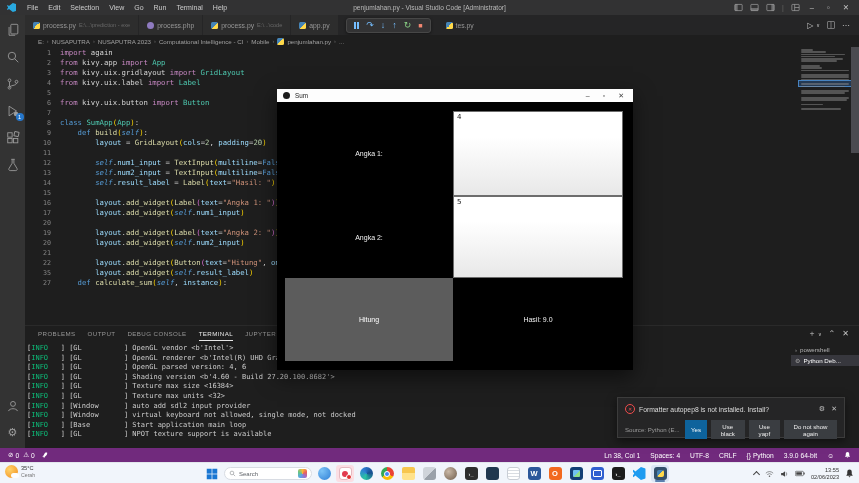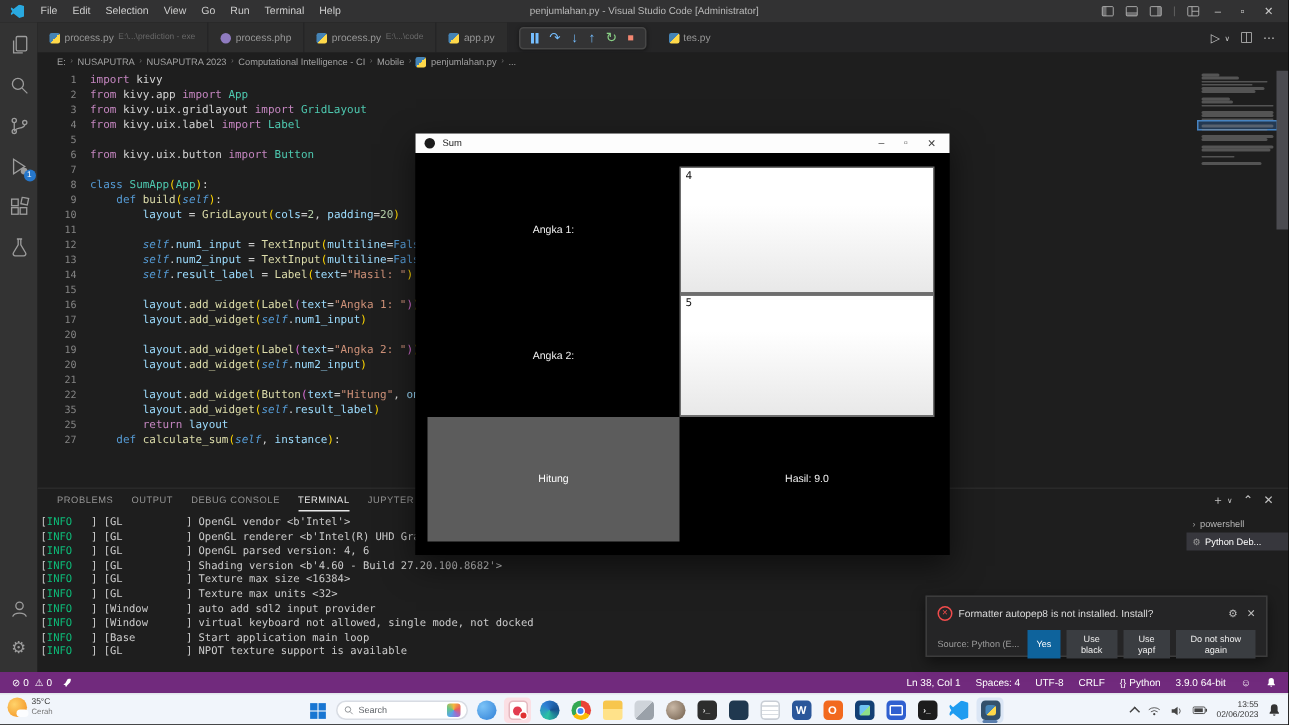--- a/index.html
+++ b/index.html
@@ -302,21 +302,21 @@
       <span class="bc-item">Mobile</span>
       <span class="bc-sep">›</span>
       <span class="pyicon"></span>
       <span class="bc-item">penjumlahan.py</span>
       <span class="bc-sep">›</span>
       <span class="bc-item">...</span>
     </div>
 
   <div id="editor">
     <div id="code">
-        <div class="code-line"><span class="ln">1</span><span class="ct"><span class="tok-kw">import</span><span class="tok-tx"> kivy</span></span></div>
+        <div class="code-line"><span class="ln">1</span><span class="ct"><span class="tok-kw">import</span><span class="tok-tx"> again</span></span></div>
         <div class="code-line"><span class="ln">2</span><span class="ct"><span class="tok-kw">from</span><span class="tok-tx"> kivy.app </span><span class="tok-kw">import</span><span class="tok-tx"> </span><span class="tok-cl">App</span></span></div>
         <div class="code-line"><span class="ln">3</span><span class="ct"><span class="tok-kw">from</span><span class="tok-tx"> kivy.uix.gridlayout </span><span class="tok-kw">import</span><span class="tok-tx"> </span><span class="tok-cl">GridLayout</span></span></div>
         <div class="code-line"><span class="ln">4</span><span class="ct"><span class="tok-kw">from</span><span class="tok-tx"> kivy.uix.label </span><span class="tok-kw">import</span><span class="tok-tx"> </span><span class="tok-cl">Label</span></span></div>
         <div class="code-line"><span class="ln">5</span></div>
         <div class="code-line"><span class="ln">6</span><span class="ct"><span class="tok-kw">from</span><span class="tok-tx"> kivy.uix.button </span><span class="tok-kw">import</span><span class="tok-tx"> </span><span class="tok-cl">Button</span></span></div>
         <div class="code-line"><span class="ln">7</span><span class="ct"></span></div>
         <div class="code-line"><span class="ln">8</span><span class="ct"><span class="tok-df">class</span><span class="tok-tx"> </span><span class="tok-cl">SumApp</span><span class="tok-b1">(</span><span class="tok-cl">App</span><span class="tok-b1">)</span><span class="tok-tx">:</span></span></div>
         <div class="code-line"><span class="ln">9</span><span class="ct"><span class="tok-tx">    </span><span class="tok-df">def</span><span class="tok-tx"> </span><span class="tok-fn">build</span><span class="tok-b1">(</span><span class="tok-sf">self</span><span class="tok-b1">)</span><span class="tok-tx">:</span></span></div>
         <div class="code-line"><span class="ln">10</span><span class="ct"><span class="tok-tx">        </span><span class="tok-vr">layout</span><span class="tok-tx"> = </span><span class="tok-fn">GridLayout</span><span class="tok-b1">(</span><span class="tok-vr">cols</span><span class="tok-tx">=</span><span class="tok-nm">2</span><span class="tok-tx">, </span><span class="tok-vr">padding</span><span class="tok-tx">=</span><span class="tok-nm">20</span><span class="tok-b1">)</span></span></div>
         <div class="code-line"><span class="ln">11</span><span class="ct"></span></div>
@@ -325,21 +325,20 @@
         <div class="code-line"><span class="ln">14</span><span class="ct"><span class="tok-tx">        </span><span class="tok-sf">self</span><span class="tok-tx">.</span><span class="tok-vr">result_label</span><span class="tok-tx"> = </span><span class="tok-fn">Label</span><span class="tok-b1">(</span><span class="tok-vr">text</span><span class="tok-tx">=</span><span class="tok-st">"Hasil: "</span><span class="tok-b1">)</span></span></div>
         <div class="code-line"><span class="ln">15</span><span class="ct"></span></div>
         <div class="code-line"><span class="ln">16</span><span class="ct"><span class="tok-tx">        </span><span class="tok-vr">layout</span><span class="tok-tx">.</span><span class="tok-fn">add_widget</span><span class="tok-b1">(</span><span class="tok-fn">Label</span><span class="tok-b2">(</span><span class="tok-vr">text</span><span class="tok-tx">=</span><span class="tok-st">"Angka 1: "</span><span class="tok-b2">)</span><span class="tok-b1">)</span></span></div>
         <div class="code-line"><span class="ln">17</span><span class="ct"><span class="tok-tx">        </span><span class="tok-vr">layout</span><span class="tok-tx">.</span><span class="tok-fn">add_widget</span><span class="tok-b1">(</span><span class="tok-sf">self</span><span class="tok-tx">.</span><span class="tok-vr">num1_input</span><span class="tok-b1">)</span></span></div>
         <div class="code-line"><span class="ln">20</span><span class="ct"></span></div>
         <div class="code-line"><span class="ln">19</span><span class="ct"><span class="tok-tx">        </span><span class="tok-vr">layout</span><span class="tok-tx">.</span><span class="tok-fn">add_widget</span><span class="tok-b1">(</span><span class="tok-fn">Label</span><span class="tok-b2">(</span><span class="tok-vr">text</span><span class="tok-tx">=</span><span class="tok-st">"Angka 2: "</span><span class="tok-b2">)</span><span class="tok-b1">)</span></span></div>
         <div class="code-line"><span class="ln">20</span><span class="ct"><span class="tok-tx">        </span><span class="tok-vr">layout</span><span class="tok-tx">.</span><span class="tok-fn">add_widget</span><span class="tok-b1">(</span><span class="tok-sf">self</span><span class="tok-tx">.</span><span class="tok-vr">num2_input</span><span class="tok-b1">)</span></span></div>
         <div class="code-line"><span class="ln">21</span><span class="ct"></span></div>
         <div class="code-line"><span class="ln">22</span><span class="ct"><span class="tok-tx">        </span><span class="tok-vr">layout</span><span class="tok-tx">.</span><span class="tok-fn">add_widget</span><span class="tok-b1">(</span><span class="tok-fn">Button</span><span class="tok-b2">(</span><span class="tok-vr">text</span><span class="tok-tx">=</span><span class="tok-st">"Hitung"</span><span class="tok-tx">, </span><span class="tok-vr">on_press</span><span class="tok-tx">=</span><span class="tok-sf">self</span><span class="tok-tx">.</span><span class="tok-vr">calculate_sum</span><span class="tok-b2">)</span><span class="tok-b1">)</span></span></div>
         <div class="code-line"><span class="ln">35</span><span class="ct"><span class="tok-tx">        </span><span class="tok-vr">layout</span><span class="tok-tx">.</span><span class="tok-fn">add_widget</span><span class="tok-b1">(</span><span class="tok-sf">self</span><span class="tok-tx">.</span><span class="tok-vr">result_label</span><span class="tok-b1">)</span></span></div>
-        <div class="code-line"><span class="ln">25</span><span class="ct"><span class="tok-tx">        </span><span class="tok-kw">return</span><span class="tok-tx"> </span><span class="tok-vr">layout</span></span></div>
         <div class="code-line"><span class="ln">27</span><span class="ct"><span class="tok-tx">    </span><span class="tok-df">def</span><span class="tok-tx"> </span><span class="tok-fn">calculate_sum</span><span class="tok-b1">(</span><span class="tok-sf">self</span><span class="tok-tx">, </span><span class="tok-vr">instance</span><span class="tok-b1">)</span><span class="tok-tx">:</span></span></div>
       </div>
     <div id="minimap">
         <div id="mm-highlight"></div>
         <div class="mm-line" style="width: 11.55px;"></div>
         <div class="mm-line" style="width: 25.2px;"></div>
         <div class="mm-line" style="width: 44.1px;"></div>
         <div class="mm-line" style="width: 33.6px;"></div>
         <div class="mm-line" style="width: 42px;"></div>
         <div class="mm-line" style="width: 35.7px;"></div>

